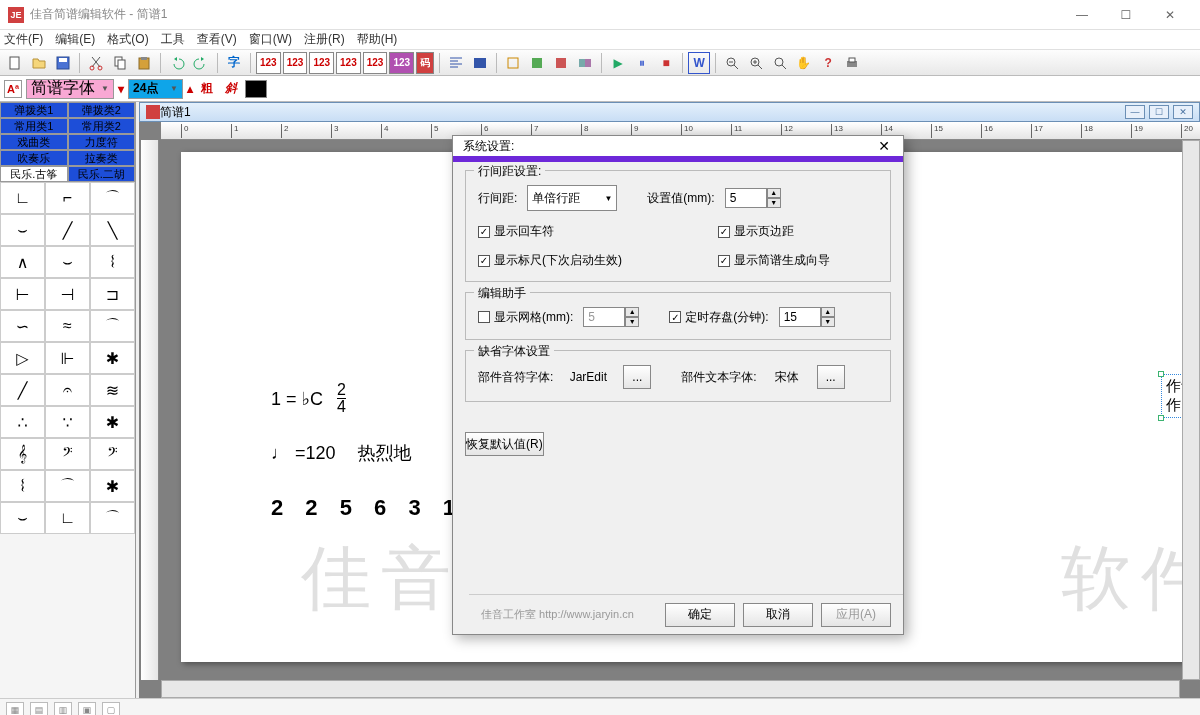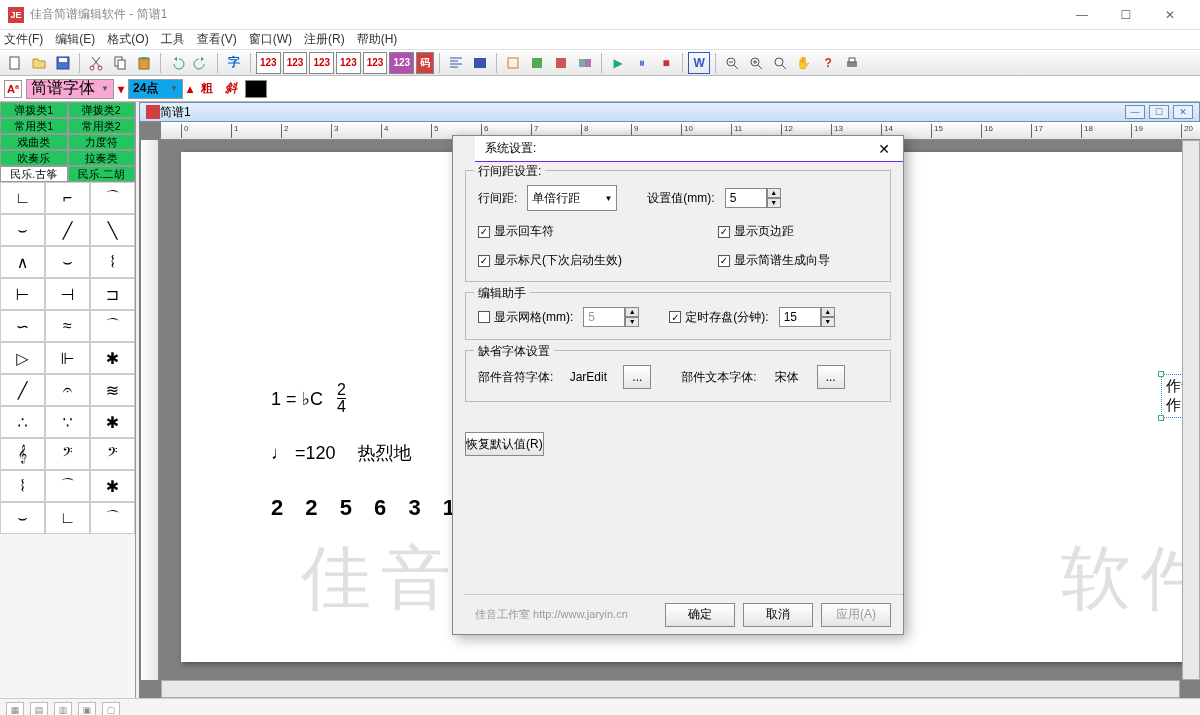--- a/index.html
+++ b/index.html
@@ -25,21 +25,21 @@
 .font-combo { width: 88px; height: 20px; border: 1px solid #999; background: #f9a8d4; padding: 0 4px; display: flex; align-items: center; font-size: 16px; }
 .font-combo::after { content: "▼"; margin-left: auto; font-size: 8px; color: #555; }
 .size-combo { width: 55px; height: 20px; border: 1px solid #999; background: #0ea5e9; padding: 0 4px; display: flex; align-items: center; font-weight: bold; }
 .size-combo::after { content: "▼"; margin-left: auto; font-size: 8px; color: #555; }
 .stylebtn { padding: 0 4px; font-weight: bold; color: #c00; cursor: default; }
 .color-swatch { width: 22px; height: 18px; background: #000; border: 1px solid #888; }
 
 .workspace { display: flex; height: 596px; }
 .palette { width: 136px; background: #f5f5f5; border-right: 1px solid #999; overflow: hidden; }
 .palette-tabs { display: flex; flex-wrap: wrap; }
-.ptab { width: 50%; height: 16px; border: 1px solid #999; background: #22c55e; font-size: 11px; text-align: center; line-height: 14px; cursor: default; }
+.ptab { width: 50%; height: 16px; border: 1px solid #999; background: #1d4ed8; font-size: 11px; text-align: center; line-height: 14px; cursor: default; }
 .ptab.sel { background: #fff; }
 .palette-grid { display: grid; grid-template-columns: repeat(3, 1fr); }
 .pcell { height: 32px; border: 1px solid #ccc; display: flex; align-items: center; justify-content: center; font-size: 16px; background: #fff; }
 
 .docarea { flex: 1; background: #808080; position: relative; border-left: 3px solid #f0f0f0; }
 .doc-titlebar { height: 20px; background: linear-gradient(#e4f0fb,#c9def5); border: 1px solid #6b8fb5; display: flex; align-items: center; padding: 0 6px; }
 .doc-titlebar .app-icon { width: 14px; height: 14px; background: #d04040; }
 .doc-titlebar .doc-wbtns { margin-left: auto; display: flex; gap: 4px; }
 .doc-titlebar .doc-wb { width: 20px; height: 14px; border: 1px solid #6b8fb5; background: #e8f0fa; font-size: 9px; display: flex; align-items: center; justify-content: center; color: #4a72a0; }
 
@@ -53,21 +53,21 @@
 .doc-scroll-h { position: absolute; left: 22px; right: 20px; bottom: 0; height: 18px; background: #e8e8e8; border: 1px solid #aaa; }
 .doc-scroll-v { position: absolute; right: 0; top: 38px; bottom: 18px; width: 18px; background: #e8e8e8; border: 1px solid #aaa; }
 
 .watermark { position: absolute; font-size: 70px; color: #e0e0e0; letter-spacing: 10px; pointer-events: none; font-family: SimSun; }
 .music-content { position: absolute; left: 90px; top: 230px; font-family: "Times New Roman", serif; color: #000; }
 .music-row { margin-bottom: 26px; font-size: 18px; display: flex; align-items: center; gap: 6px; }
 .credits { position: absolute; right: 40px; top: 222px; font-size: 15px; font-family: SimSun; border: 1px dotted #3388dd; padding: 2px 4px; }
 .credits .handle { position: absolute; width: 6px; height: 6px; background: #fff; border: 1px solid #3cb371; }
 
 .dialog { position: absolute; left: 452px; top: 135px; width: 452px; height: 500px; background: #f0f0f0; border: 1px solid #888; box-shadow: 4px 4px 12px rgba(0,0,0,0.3); z-index: 100; }
-.dialog-title { height: 26px; background: #fff; border-bottom: 1px solid #6d28d9; display: flex; align-items: center; padding: 0 10px; font-size: 12px; margin-left: 22px; }
+.dialog-title { height: 26px; background: #fff; border-bottom: 6px solid #6d28d9; display: flex; align-items: center; padding: 0 10px; font-size: 12px; }
 .dialog-close { margin-left: auto; width: 18px; height: 18px; display: flex; align-items: center; justify-content: center; font-size: 14px; }
 .dialog-body { padding: 8px 12px; }
 .dlg-tabs { display: flex; border-bottom: 1px solid #aaa; margin-bottom: 12px; }
 .dlg-tab { padding: 4px 12px; border: 1px solid #aaa; border-bottom: none; background: #f0f0f0; margin-right: 2px; font-size: 12px; position: relative; top: 1px; }
 .dlg-tab.active { background: #f0f0f0; border-bottom: 1px solid #f0f0f0; }
 .dlg-tab.inactive { background: #e8e8e8; }
 .fieldset { border: 1px solid #bbb; padding: 14px 12px 12px; margin-bottom: 10px; position: relative; }
 .fieldset .legend { position: absolute; top: -8px; left: 8px; background: #f0f0f0; padding: 0 4px; font-size: 12px; }
 .form-row { display: flex; align-items: center; gap: 10px; margin-bottom: 12px; font-size: 12px; }
 .form-row:last-child { margin-bottom: 0; }
@@ -75,21 +75,21 @@
 .combo::after { content: "▼"; margin-left: auto; font-size: 8px; }
 .spinner { display: flex; }
 .spinner input { width: 42px; height: 20px; border: 1px solid #888; padding: 0 4px; font-size: 12px; }
 .spinbtns { display: flex; flex-direction: column; }
 .spinbtns div { width: 14px; height: 10px; border: 1px solid #888; background: #e8e8e8; font-size: 7px; line-height: 7px; text-align: center; }
 .checkbox { display: flex; align-items: center; gap: 4px; }
 .checkbox .box { width: 12px; height: 12px; border: 1px solid #555; background: #fff; display: flex; align-items: center; justify-content: center; font-size: 10px; color: #000; }
 .dlg-btn { min-width: 70px; height: 24px; border: 1px solid #888; background: linear-gradient(#fff,#e5e5e5); font-size: 12px; display: inline-flex; align-items: center; justify-content: center; }
 .dlg-btn.small { min-width: 28px; }
 .dlg-btn.disabled { color: #999; }
-.dialog-footer { position: absolute; bottom: 0; left: 10px; right: 0; height: 40px; border-top: 1px solid #ccc; display: flex; align-items: center; padding: 0 12px; gap: 8px; }
+.dialog-footer { position: absolute; bottom: 0; left: 16px; right: 0; height: 40px; border-top: 1px solid #ccc; display: flex; align-items: center; padding: 0 12px; gap: 8px; }
 .dialog-footer .footer-text { color: #999; font-size: 11px; margin-right: auto; }
 
 .bottombar1 { height: 22px; background: #f5f5f5; border-top: 1px solid #ccc; display: flex; align-items: center; padding: 0 6px; gap: 6px; }
 .bottombar1 .bbtn { width: 18px; height: 16px; border: 1px solid #bbb; background: #fff; font-size: 9px; display: flex; align-items: center; justify-content: center; color: #888; }
 </style>
 </head>
 <body>
 
 <div class="titlebar">
   <div class="app-icon">JE</div>

